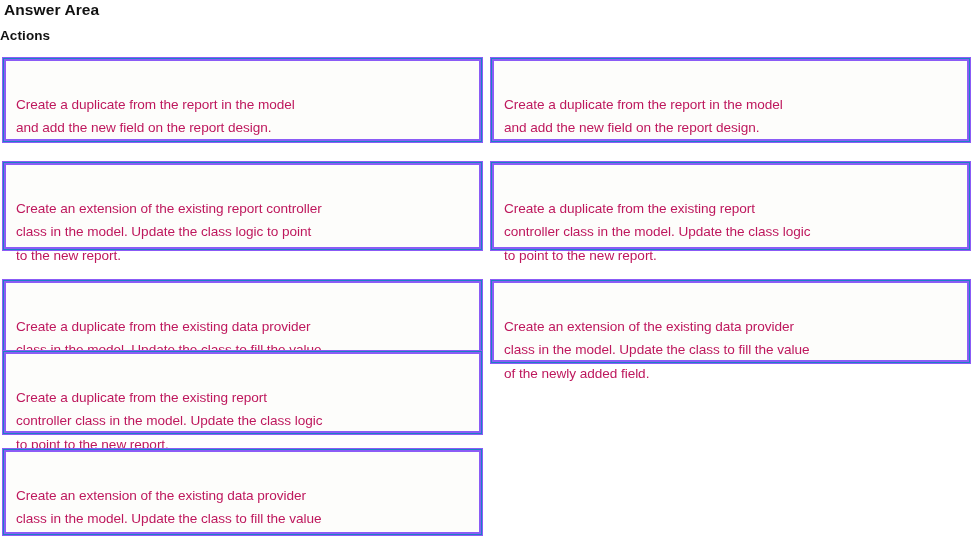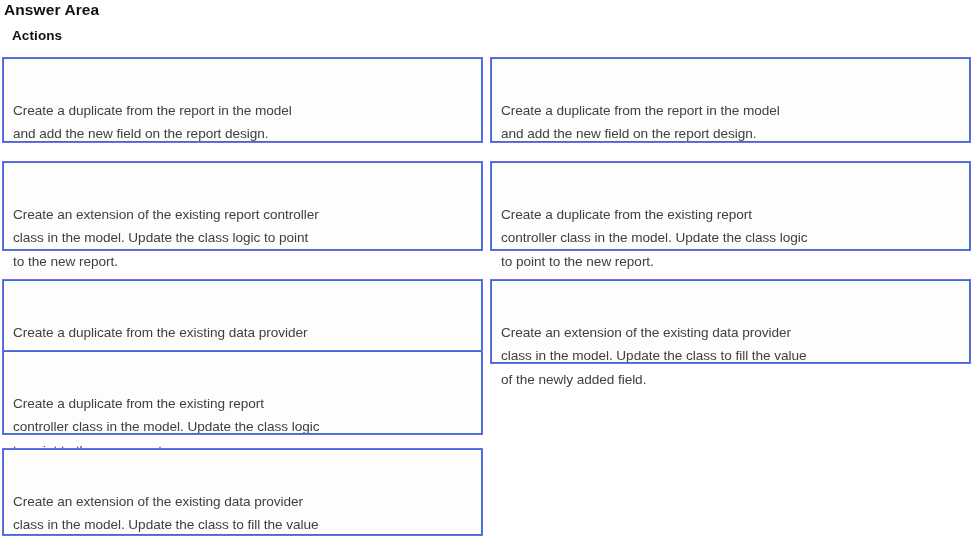--- a/index.html
+++ b/index.html
@@ -30,21 +30,21 @@
     top: 0px;
     font-size: 15.5px;
     font-weight: bold;
     letter-spacing: 0.1px;
     color: #111111;
     line-height: 20px;
   }
 
   .heading-actions {
     position: absolute;
-    left: 12px;
+    left: 0;
     top: 27px;
     font-size: 13.5px;
     font-weight: bold;
     letter-spacing: 0.1px;
     color: #111111;
     line-height: 18px;
   }
 
   .columns {
     position: absolute;
@@ -61,27 +61,27 @@
   }
   .column-left  { left: 2px; }
   .column-right { left: 490px; }
 
   .action-card {
     position: absolute;
     left: 0;
     width: 481px;
     box-sizing: border-box;
     background: #fdfdfb;
-    border: 1px solid #8b5cf6;
+    border: 4px solid #8b5cf6;
     outline: 1px solid #1b81c4;
     outline-offset: -2px;
-    padding: 17px 9px 8px 10px;
+    padding: 8px 9px 8px 10px;
     font-size: 13.6px;
     line-height: 23.5px;
-    color: #404040;
+    color: #be185d;
     letter-spacing: -0.05px;
     white-space: pre-line;
   }
 
   .pos-1 { top: 4px;   height: 86px; }
   .pos-2 { top: 108px; height: 90px; }
   .pos-3 { top: 201px; height: 85px; margin-top: 25px; }
   .pos-4 { top: 297px; height: 85px; }
   .pos-5 { top: 395px; height: 88px; }
 

